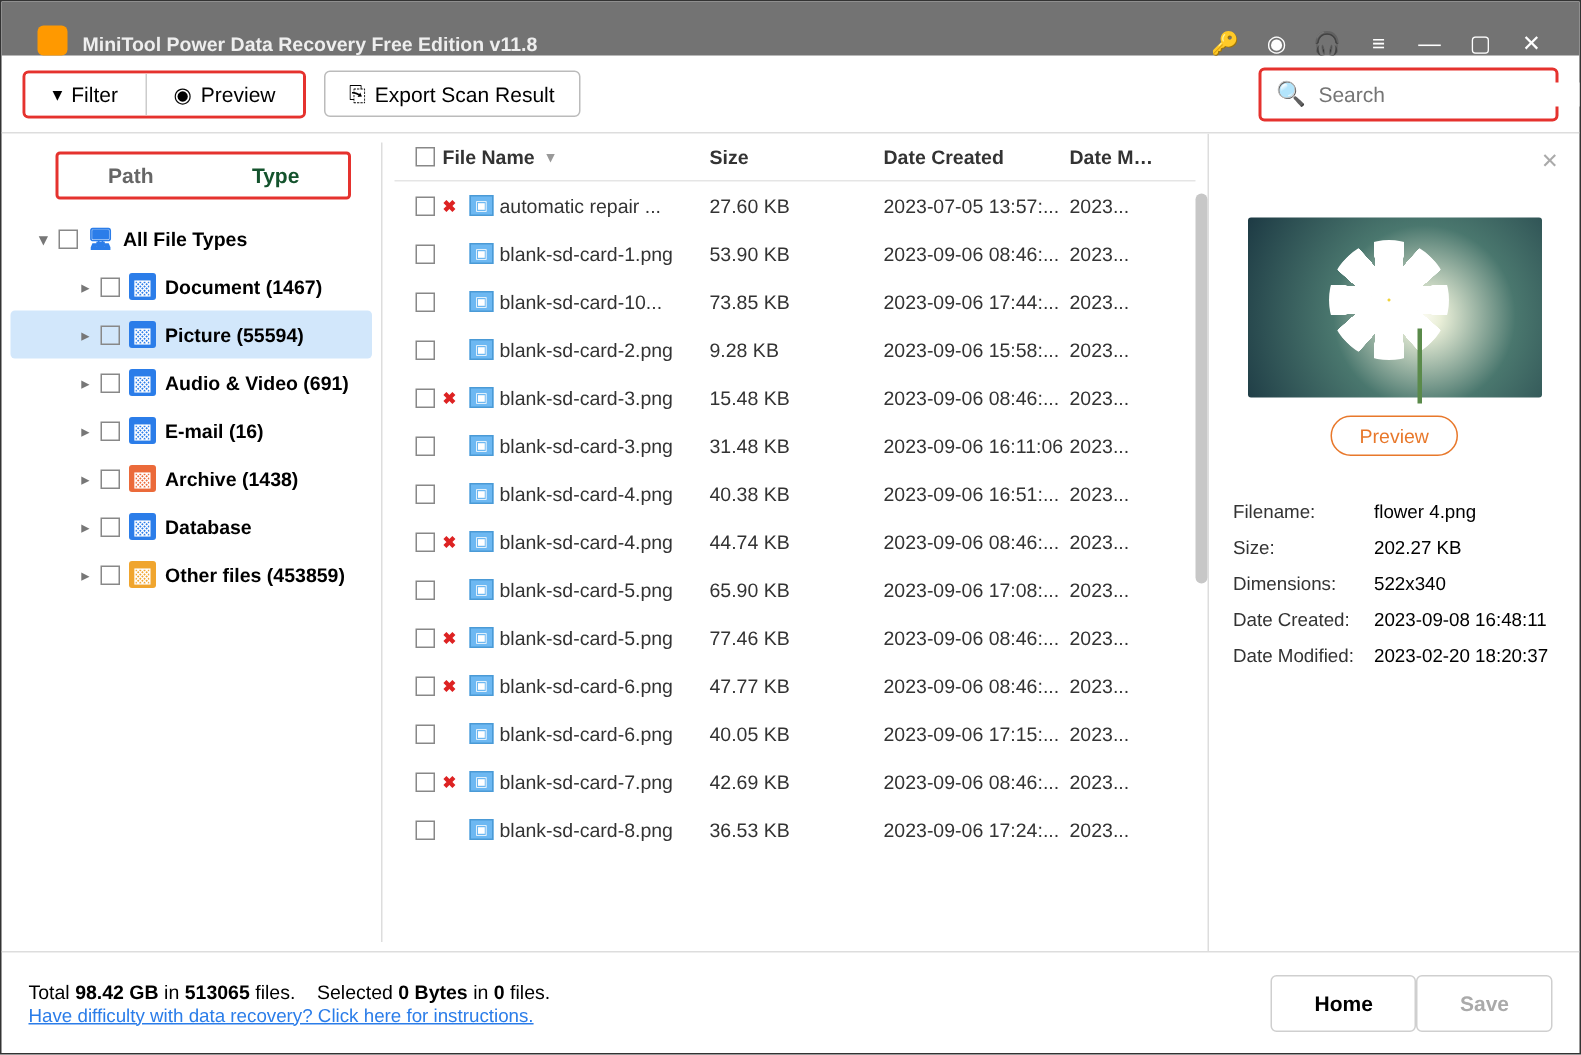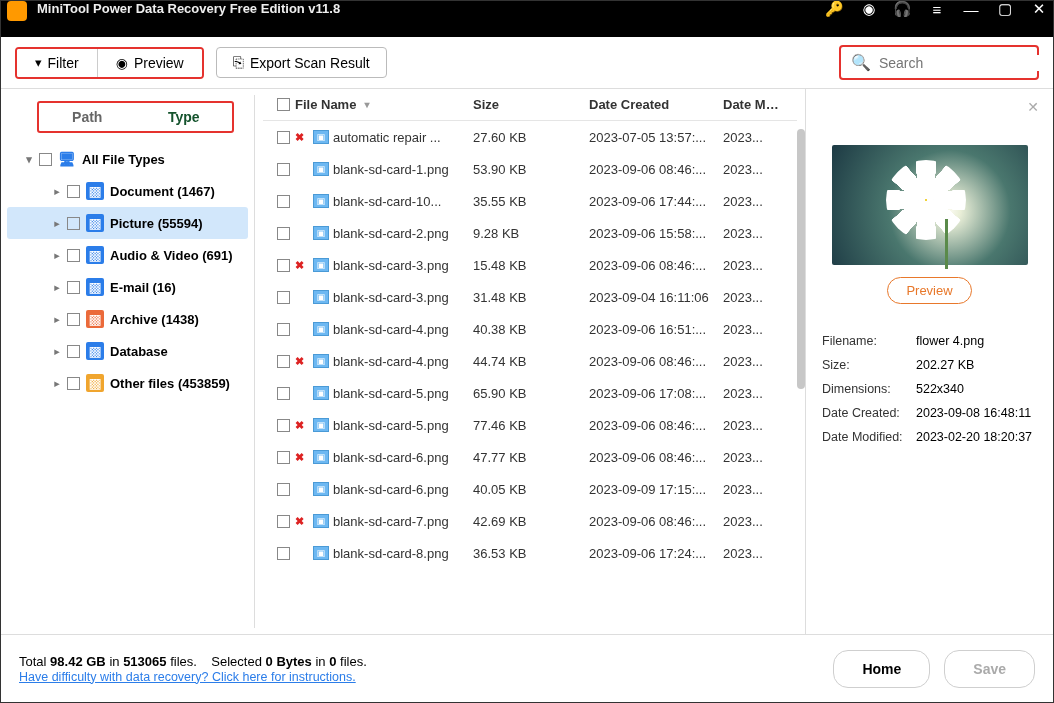--- a/index.html
+++ b/index.html
@@ -1,18 +1,18 @@
 <!DOCTYPE html>
 <html><head>
 <meta charset="utf-8">
 <style>
 * { margin: 0; padding: 0; box-sizing: border-box; font-family: "Segoe UI", Arial, sans-serif; }
 body { width: 1054px; height: 703px; background: #fff; border: 1px solid #333; display: flex; flex-direction: column; overflow: hidden; }
 
-.titlebar { height: 36px; background: #000000; display: flex; align-items: flex-start; padding: 0 6px; }
+.titlebar { height: 36px; background: #737373; display: flex; align-items: flex-end; padding: 0 24px; }
 .titlebar .logo { width: 20px; height: 20px; background: #ff9900; border-radius: 4px; margin-right: 10px; position: relative; }
 .titlebar .title { color: #eee; font-size: 13px; font-weight: 600; flex: 1; }
 .titlebar .icons { display: flex; gap: 18px; align-items: center; }
 .titlebar .icons span { width: 16px; height: 16px; color: #fff; font-size: 15px; cursor: pointer; display: flex; align-items: center; justify-content: center; }
 
 .toolbar { height: 52px; display: flex; align-items: center; padding: 0 14px; gap: 12px; border-bottom: 1px solid #ddd; }
 .tbtn-grp { display: flex; border: 2px solid #e5322e; border-radius: 4px; overflow: hidden; }
 .tbtn { padding: 6px 18px; font-size: 14px; font-weight: 500; cursor: pointer; display: flex; align-items: center; gap: 6px; border: none; background: #fff; border-right: 1px solid #ccc; }
 .tbtn:last-child { border-right: none; }
 .export-btn { padding: 6px 16px; border: 1px solid #bbb; border-radius: 4px; font-size: 14px; cursor: pointer; display: flex; align-items: center; gap: 6px; background: #fff; }
@@ -36,21 +36,21 @@
 .tree-item .exp.right::before { content: "▸"; }
 
 .filelist { flex: 1; display: flex; flex-direction: column; padding: 0 8px; position: relative; }
 .fl-head, .fl-row { display: flex; align-items: center; padding: 0 8px; height: 32px; font-size: 13px; }
 .fl-head { font-weight: 600; color: #333; border-bottom: 1px solid #e5e5e5; }
 .fl-row { color: #333; }
 .fl-cbx { width: 24px; display: flex; align-items: center; justify-content: center; }
 .fl-cbx span { width: 13px; height: 13px; border: 1px solid #888; display: block; }
 .col-name { width: 178px; overflow: hidden; text-overflow: ellipsis; white-space: nowrap; display: flex; align-items: center; gap: 4px; }
 .col-size { width: 116px; }
-.col-create { width: 134px; overflow: hidden; text-overflow: ellipsis; white-space: nowrap; }
+.col-create { width: 124px; overflow: hidden; text-overflow: ellipsis; white-space: nowrap; }
 .col-mod { width: 60px; overflow: hidden; text-overflow: ellipsis; white-space: nowrap; }
 .fhead-name .sort { color: #999; font-size: 10px; margin-left: 4px; }
 .fileico { width: 16px; height: 14px; background: #6db8f2; border: 1px solid #4a9ad6; display: inline-flex; align-items: center; justify-content: center; font-size: 9px; color: #fff; }
 .delmark { width: 14px; height: 13px; color: #d22; font-size: 11px; font-weight: bold; display: inline-flex; align-items: flex-end; }
 .scrollbar { position: absolute; right: 0px; top: 40px; width: 8px; height: 260px; background: #c7c7c7; border-radius: 4px; }
 
 .preview { width: 248px; border-left: 1px solid #ddd; padding: 0 14px; display: flex; flex-direction: column; }
 .preview .close { color: #aaa; text-align: right; font-size: 14px; cursor: pointer; padding: 10px 0 0; margin-bottom: 30px; }
 .preview .thumb { width: 196px; height: 120px; margin: 0 auto 12px; position: relative; background: radial-gradient(circle at 60% 55%, #fafaf0 0%, #eaefd8 8%, #4a776e 45%, #1d3a44 100%); border-radius: 2px; }
 .preview .thumb .fl { position: absolute; left: 48%; top: 46%; width: 80px; height: 80px; border-radius: 50%; background: radial-gradient(circle, #f1d43a 0%, #e7b833 18%, transparent 18%); transform: translate(-50%, -50%); }
@@ -60,25 +60,25 @@
   radial-gradient(ellipse 36px 10px at 4% 50%, #fff 0 99%, transparent),
   radial-gradient(ellipse 36px 10px at 96% 50%, #fff 0 99%, transparent);
   border-radius: 50%; }
 .preview .thumb .fl::after { transform: rotate(45deg); }
 .preview .thumb .stem { position: absolute; left: 58%; top: 62%; width: 3px; height: 50px; background: #5a8a4a; }
 .preview .pbtn { display: block; margin: 0 auto 24px; padding: 5px 18px; border: 1px solid #e8782b; border-radius: 14px; color: #e8782b; font-size: 13px; cursor: pointer; background: none; }
 .preview .meta { font-size: 12.5px; }
 .preview .meta tr td { padding: 4px 0; vertical-align: top; }
 .preview .meta tr td:first-child { width: 92px; color: #333; }
 
-.footer { height: 68px; border-top: 1px solid #ddd; display: flex; align-items: center; padding: 0 18px; gap: 14px; font-size: 13px; }
+.footer { height: 68px; border-top: 1px solid #ddd; display: flex; align-items: center; padding: 0 18px; gap: 0; font-size: 13px; }
 .footer .info { flex: 1; }
 .footer .info .line1 strong { font-weight: 700; }
 .footer .info a { color: #2b7de9; font-size: 12.5px; }
-.fbtn { padding: 10px 28px; border: 1px solid #cfcfcf; border-radius: 15px; font-size: 14px; font-weight: 600; cursor: pointer; background: #fff; }
+.fbtn { padding: 10px 28px; border: 1px solid #cfcfcf; border-radius: 4px; font-size: 14px; font-weight: 600; cursor: pointer; background: #fff; }
 .fbtn.disabled { color: #aaa; }
 </style>
 </head>
 <body>
 
 <div class="titlebar">
   <div class="logo"></div>
   <div class="title">MiniTool Power Data Recovery Free Edition v11.8</div>
   <div class="icons">
     <span style="color:#f7c938">🔑</span>
@@ -215,21 +215,21 @@
         </div>
         <div class="fl-row">
           <div class="fl-cbx">
             <span></span>
           </div>
           <div class="col-name">
             <span class="delmark"></span>
             <span class="fileico">▣</span>
             <span>blank-sd-card-10...</span>
           </div>
-          <div class="col-size">35.55 KB</div>
+          <div class="col-size">73.85 KB</div>
           <div class="col-create">2023-09-06 17:44:...</div>
           <div class="col-mod">2023...</div>
         </div>
         <div class="fl-row">
           <div class="fl-cbx">
             <span></span>
           </div>
           <div class="col-name">
             <span class="delmark"></span>
             <span class="fileico">▣</span>
@@ -255,21 +255,21 @@
         <div class="fl-row">
           <div class="fl-cbx">
             <span></span>
           </div>
           <div class="col-name">
             <span class="delmark"></span>
             <span class="fileico">▣</span>
             <span>blank-sd-card-3.png</span>
           </div>
           <div class="col-size">31.48 KB</div>
-          <div class="col-create">2023-09-04 16:11:06</div>
+          <div class="col-create">2023-09-06 16:11:06</div>
           <div class="col-mod">2023...</div>
         </div>
         <div class="fl-row">
           <div class="fl-cbx">
             <span></span>
           </div>
           <div class="col-name">
             <span class="delmark"></span>
             <span class="fileico">▣</span>
             <span>blank-sd-card-4.png</span>
@@ -333,21 +333,21 @@
         <div class="fl-row">
           <div class="fl-cbx">
             <span></span>
           </div>
           <div class="col-name">
             <span class="delmark"></span>
             <span class="fileico">▣</span>
             <span>blank-sd-card-6.png</span>
           </div>
           <div class="col-size">40.05 KB</div>
-          <div class="col-create">2023-09-09 17:15:...</div>
+          <div class="col-create">2023-09-06 17:15:...</div>
           <div class="col-mod">2023...</div>
         </div>
         <div class="fl-row">
           <div class="fl-cbx">
             <span></span>
           </div>
           <div class="col-name">
             <span class="delmark">✖</span>
             <span class="fileico">▣</span>
             <span>blank-sd-card-7.png</span>

